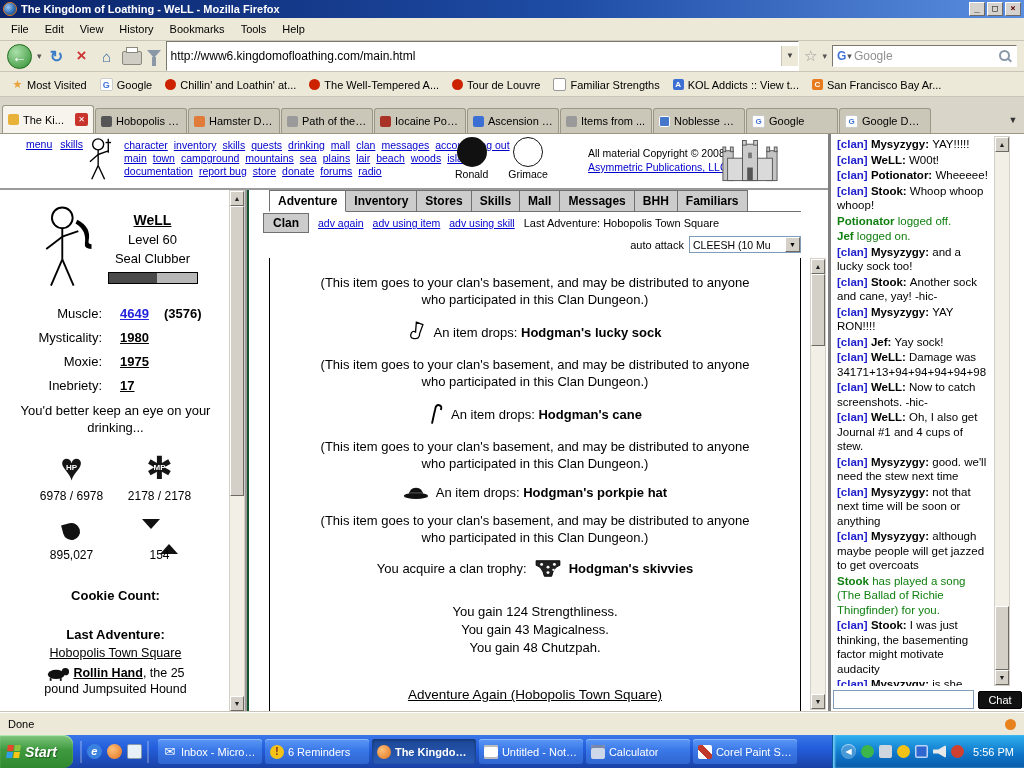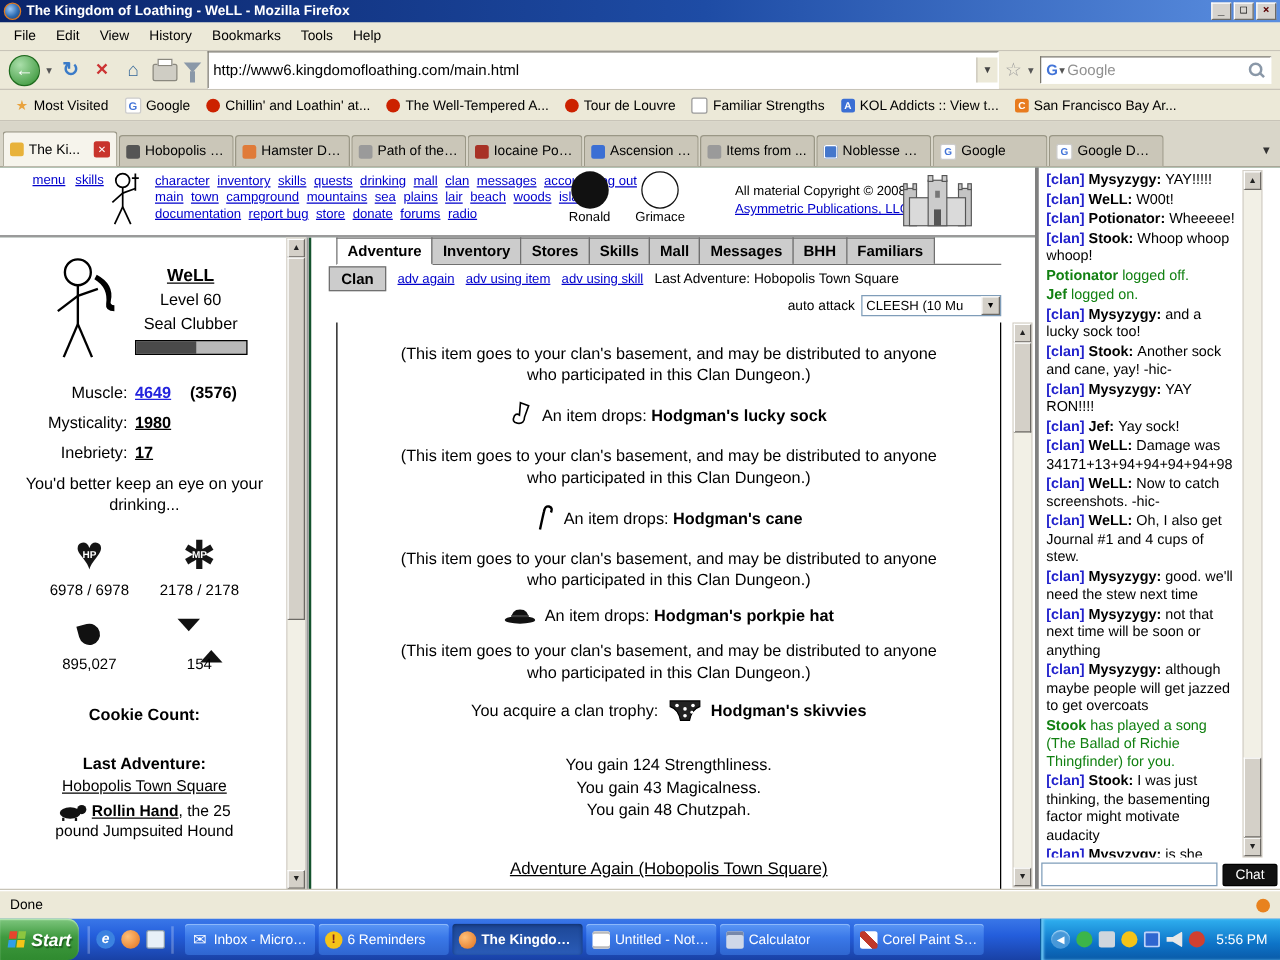--- a/index.html
+++ b/index.html
@@ -82,21 +82,21 @@
   .castle{position:absolute;left:722px;top:5px}
   
   .charpane{padding:14px 20px 0 6px;text-align:center;font-size:13px}
   .chartop{display:flex;justify-content:center;align-items:flex-start;gap:8px}
   .charinfo{padding-top:8px}
   .charname{font-weight:bold;font-size:14px}
   .charlvl,.charclass{font-size:13px;margin-top:4px}
   .pbar{width:88px;height:10px;border:1px solid #000;margin:6px auto 0;background:#b8b8b8}
   .pbar-fill{height:100%;width:55%;background:#4a4a4a}
   .statrows{margin-top:14px}
-  .statrow{display:grid;grid-template-columns:96px auto;gap:6px;margin-bottom:9px;align-items:baseline}
+  .statrow{display:grid;grid-template-columns:96px auto;gap:18px;margin-bottom:9px;align-items:baseline}
   .statlabel{text-align:right}
   .statvals{text-align:left}
   .statval{font-weight:bold;text-decoration:underline}
   .buffed .statval{color:#2222dd}
   .statextra{font-weight:bold;margin-left:15px}
   .warning{margin:4px auto 0;width:200px;line-height:17px}
   .duogrid{display:grid;grid-template-columns:88px 88px;justify-content:center;margin-top:14px;align-items:end}
   .duoval{font-size:12px;margin-top:3px}
   .hpicon,.mpicon{position:relative;height:36px;display:inline-block;width:44px}
   .hpicon::before{content:"♥";font-size:38px;line-height:34px;color:#151515}
@@ -142,21 +142,21 @@
   
   .sb{position:absolute;width:16px;display:flex;flex-direction:column;background:#f2f0e6;border:1px solid #d4d0c8;box-sizing:border-box}
   .sb-btn{height:15px;background:#d4d0c8;border:1px solid;border-color:#fff #6d6a65 #6d6a65 #fff;font-size:7px;line-height:13px;text-align:center;color:#222;flex:none;box-sizing:border-box}
   .sb-track{flex:1;position:relative}
   .sb-thumb{position:absolute;left:0;width:14px;background:#d4d0c8;border:1px solid;border-color:#fff #6d6a65 #6d6a65 #fff;box-sizing:border-box}
   
   .statusbar{position:absolute;top:712px;left:0;width:1024px;height:23px;background:#ece9d8;border-top:1px solid #fff;box-shadow:0 -1px 0 #c8c4b8;display:flex;align-items:center;padding:0 8px;box-sizing:border-box;font-size:11px}
   .status-dot{margin-left:auto;width:11px;height:11px;border-radius:50%;background:#e8821e}
   
   .taskbar{position:absolute;top:735px;left:0;width:1024px;height:33px;background:linear-gradient(#3a77e8,#245edc 40%,#1941a5);display:flex;align-items:center}
-  .startbtn{height:33px;border-radius:0 9px 9px 0;background:linear-gradient(#7fc77f,#3f9a3f 45%,#2f8a2f);display:flex;align-items:center;gap:5px;padding:0 6px 0 7px;color:#fff;font-weight:bold;font-style:italic;font-size:14px;text-shadow:1px 1px 1px #1c5c1c;box-shadow:inset 0 1px 1px #b8e8b8;flex:none}
+  .startbtn{height:33px;border-radius:0 9px 9px 0;background:linear-gradient(#7fc77f,#3f9a3f 45%,#2f8a2f);display:flex;align-items:center;gap:5px;padding:0 16px 0 7px;color:#fff;font-weight:bold;font-style:italic;font-size:14px;text-shadow:1px 1px 1px #1c5c1c;box-shadow:inset 0 1px 1px #b8e8b8;flex:none}
   .flag{display:grid;grid-template-columns:6px 6px;grid-template-rows:6px 6px;gap:1px;transform:skewX(-8deg)}
   .flag i{display:block}
   .ql{display:flex;align-items:center;gap:5px;padding:0 7px;flex:none}
   .ql-sep{width:2px;height:22px;background:rgba(255,255,255,.25)}
   .qlicon{width:15px;height:15px;border-radius:50%;flex:none}
   .ql-ie{background:#3b82e0;color:#fff;font-style:italic;font-weight:bold;font-size:11px;text-align:center;line-height:15px}
   .ql-ff{background:radial-gradient(circle at 35% 35%,#ffc079,#e0701c)}
   .ql-desk{border-radius:2px;background:#e8f0f8;border:1px solid #8899aa;box-sizing:border-box}
   .taskbtns{display:flex;align-items:center;gap:3px;flex:1;overflow:hidden;padding-left:2px}
   .taskbtn{width:104px;height:25px;border-radius:3px;background:linear-gradient(#5b97f5,#3a78e8 45%,#2f66d0);box-shadow:inset 0 1px 0 #8cb8fa;color:#fff;font-size:11px;display:flex;align-items:center;gap:4px;padding:0 5px;box-sizing:border-box;flex:none}
@@ -432,20 +432,26 @@
             <span class="statval">4649</span><span class="statextra">(3576)</span>
           </span>
         </div>
           <div class="statrow">
           <span class="statlabel">Mysticality:</span>
           <span class="statvals">
             <span class="statval">1980</span><span class="statextra"></span>
           </span>
         </div>
           <div class="statrow">
+          <span class="statlabel">Moxie:</span>
+          <span class="statvals">
+            <span class="statval">1975</span><span class="statextra"></span>
+          </span>
+        </div>
+          <div class="statrow">
           <span class="statlabel">Inebriety:</span>
           <span class="statvals">
             <span class="statval">17</span><span class="statextra"></span>
           </span>
         </div>
       </div>
 
       <div class="warning">You'd better keep an eye on your drinking...</div>
 
       <div class="duogrid">

